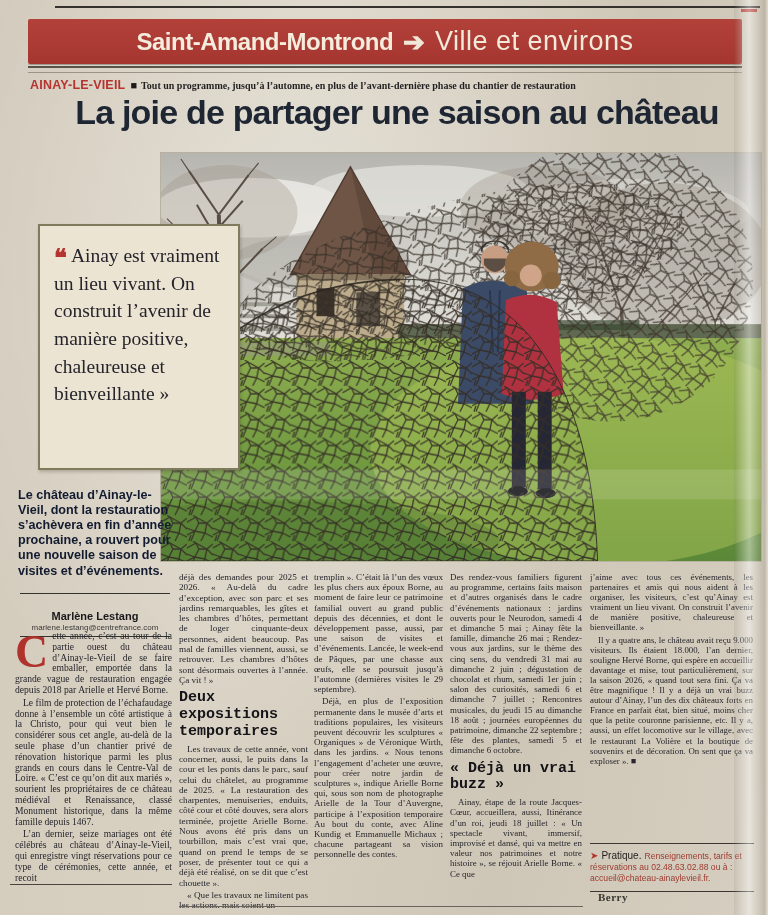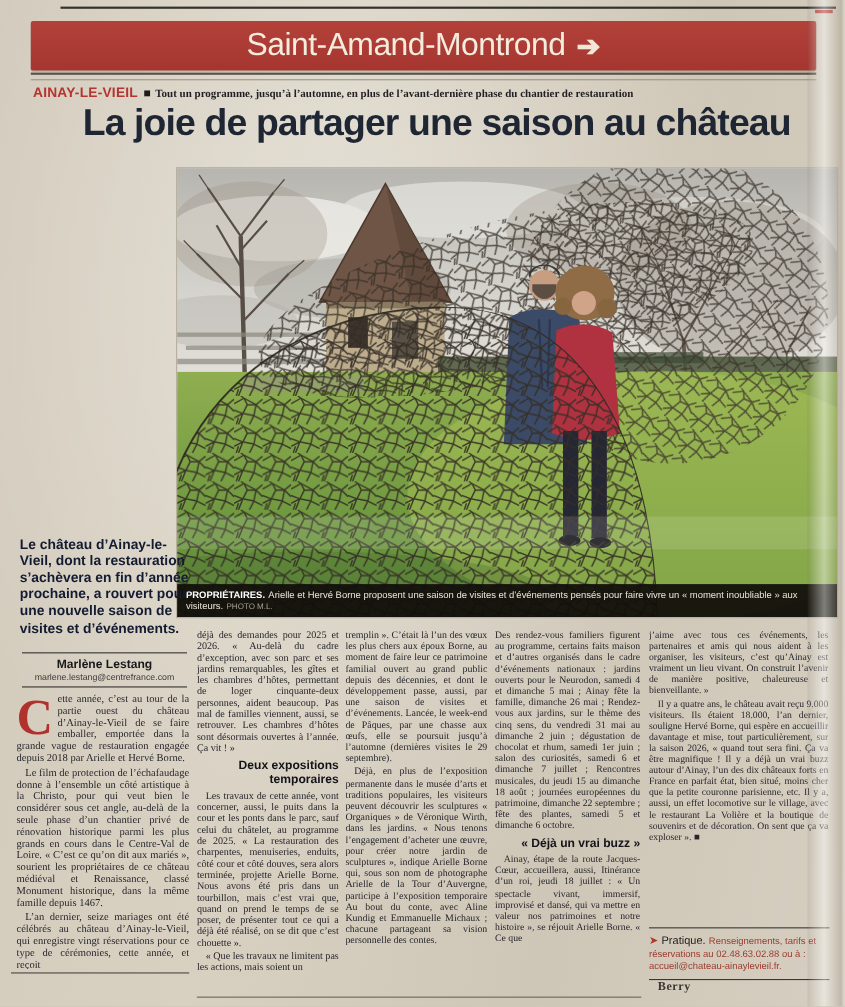--- a/index.html
+++ b/index.html
@@ -22,21 +22,21 @@
   .topline{position:absolute;left:55px;top:6px;width:705px;height:2px;background:#35322e;}
   .regmark{position:absolute;left:741px;top:9px;width:16px;height:3px;background:#b5342f;}
 
   .banner{
     position:absolute;left:28px;top:19px;width:714px;height:45px;
     background:linear-gradient(180deg,#b2413a,#a5362f);
     border-radius:2px;
     display:flex;align-items:center;justify-content:center;gap:10px;
     box-shadow:0 1px 0 rgba(0,0,0,.25);
   }
-  .banner .t1{font-family:"Liberation Sans",sans-serif;font-weight:400;font-size:29px;color:#f4ecdc;letter-spacing:-0.5px;}
+  .banner .t1{font-family:"Liberation Sans",sans-serif;font-weight:700;font-size:24px;color:#f4ecdc;letter-spacing:-0.5px;}
   .banner .arr{font-family:"Liberation Sans",sans-serif;font-size:26px;color:#f0e7d6;font-weight:700;line-height:1;}
   .banner .t2{font-family:"Liberation Sans",sans-serif;font-weight:400;font-size:27px;color:#f2ead9;letter-spacing:.5px;}
   .banner-rule{position:absolute;left:28px;top:66px;width:714px;height:4px;border-top:2px solid #57524a;border-bottom:1px solid #9b9486;}
 
   .kicker{position:absolute;left:30px;top:75px;width:732px;white-space:nowrap;}
   .kicker .lbl{font-family:"Liberation Sans",sans-serif;font-weight:700;font-size:12.5px;color:#b5342f;letter-spacing:.2px;margin-top:48px;}
   .kicker .sq{font-size:11px;color:#1d1c1a;margin:0 4px 0 5px;}
   .kicker .txt{font-family:"Liberation Serif",serif;font-weight:700;font-size:10px;color:#211f20;}
 
   .headline{
@@ -70,40 +70,40 @@
   .quote-box .qtext{font-family:"Liberation Serif",serif;font-size:19.5px;line-height:1.42;color:#25242c;}
 
   .lede{
     position:absolute;left:18px;top:488px;width:154px;
     font-family:"Liberation Sans",sans-serif;font-weight:700;font-size:12.6px;line-height:1.2;
     color:#131b31;
   }
   .byline{
     position:absolute;left:20px;top:593px;width:150px;text-align:center;
     border-top:1.5px solid #34322e;border-bottom:1px solid #34322e;
-    padding:4px 0 4px 0;
+    padding:16px 0 4px 0;
   }
   .byline .bname{font-family:"Liberation Sans",sans-serif;font-weight:700;font-size:11px;color:#19181a;}
   .byline .bmail{font-family:"Liberation Sans",sans-serif;font-size:8px;color:#3c3a38;margin-top:1px;}
 
   .col{position:absolute;overflow:hidden;color:#27262c;text-align:justify;}
   .col p{margin:0 0 2px 0;}
   .col p.ind{text-indent:8px;}
   .c1{left:15px;top:631px;width:157px;height:250px;font-size:9.6px;line-height:10.8px;}
   .c2{left:179px;top:572px;width:129px;height:336px;font-size:9.2px;line-height:10.3px;}
   .c3{left:314px;top:572px;width:129px;height:336px;font-size:9.0px;line-height:10.2px;}
   .c4{left:450px;top:572px;width:132px;height:338px;font-size:8.9px;line-height:10.2px;}
   .c5{left:590px;top:572px;width:163px;height:266px;font-size:8.8px;line-height:10.1px;}
   .dropcap{
     float:left;color:#b0322c;font-family:"Liberation Serif",serif;font-weight:700;
     font-size:46px;line-height:38px;margin:2px 4px 0 0;
   }
   .subhead{
-    font-family:Liberation Sans, sans-serif;font-weight:700;font-size:11px;line-height:1.12;
-    color:#141317;margin:5px 0 3px 0;text-align:right;
+    font-family:Liberation Mono, monospace;font-weight:700;font-size:15px;line-height:1.12;
+    color:#141317;margin:5px 0 3px 0;text-align:left;
   }
   .rule-c1{position:absolute;left:10px;top:884px;width:162px;height:0;border-top:1.5px solid #4a463f;}
   .rule-c24{position:absolute;left:179px;top:906px;width:404px;height:0;border-top:1px solid #6a655c;}
 
   .practical{
     position:absolute;left:590px;top:843px;width:164px;box-sizing:border-box;
     border-top:1.5px solid #3a3733;border-bottom:1px solid #3a3733;
     padding:5px 0 6px 0;
     font-family:"Liberation Sans",sans-serif;font-size:8.6px;line-height:1.3;color:#9c3a2e;
   }
@@ -118,20 +118,21 @@
 <body>
 
 <div class="page">
 
   <div class="topline"></div>
   <div class="regmark"></div>
 
   <div class="banner">
     <span class="t1">Saint-Amand-Montrond</span>
     <span class="arr">➔</span>
+    <span class="t2">Ville et environs</span>
   </div>
   <div class="banner-rule"></div>
 
   <div class="kicker">
     <span class="lbl">AINAY-LE-VIEIL</span><span class="sq">■</span><span class="txt">Tout un programme, jusqu’à l’automne, en plus de l’avant-dernière phase du chantier de restauration</span>
   </div>
 
   <h1 class="headline" style="margin:0;">La joie de partager une saison au château</h1>
 
   <div class="photo">
@@ -231,25 +232,25 @@
         <ellipse cx="358" cy="340" rx="10" ry="5" fill="#15151a"></ellipse>
         <ellipse cx="386" cy="342" rx="10" ry="5" fill="#15151a"></ellipse>
       </g>
 
       <path d="M-6 410 L-6 292 C 28 192 118 130 240 127 C 362 124 432 232 438 410 Z" fill="url(#mesh)" opacity=".92" stroke="#2f2a24" stroke-width="1"></path>
       <path d="M-6 410 L-6 292 C 28 192 118 130 240 127" fill="none" stroke="#2b251f" stroke-width="2" opacity=".6"></path>
 
       <rect x="0" y="318" width="602" height="30" fill="#ffffff" opacity=".12"></rect>
     </svg>
 
-    <div class="caption">
-      <span class="clbl">PROPRIÉTAIRES.</span><span>Arielle et Hervé Borne proposent une saison de visites et d’événements pensés pour faire vivre un « moment inoubliable » aux visiteurs.</span><span class="ccredit">PHOTO M.L.</span>
-    </div>
-  </div>
-
+  </div>
+
+  <div class="quote-box">
+    <span class="qmark">❝</span><span class="qtext">Ainay est vraiment un lieu vivant. On construit l’avenir de manière positive, chaleureuse et bienveillante »</span>
+  </div>
 
   <div class="lede">Le château d’Ainay-le-Vieil, dont la restauration s’achèvera en fin d’année prochaine, a rouvert pour une nouvelle saison de visites et d’événements.</div>
 
   <div class="byline">
     <div class="bname">Marlène Lestang</div>
     <div class="bmail">marlene.lestang@centrefrance.com</div>
   </div>
 
   <div class="col c1">
     <p><span class="dropcap">C</span><span>ette année, c’est au tour de la partie ouest du château d’Ainay-le-Vieil de se faire emballer, emportée dans la grande vague de restauration engagée depuis 2018 par Arielle et Hervé Borne.</span></p>

